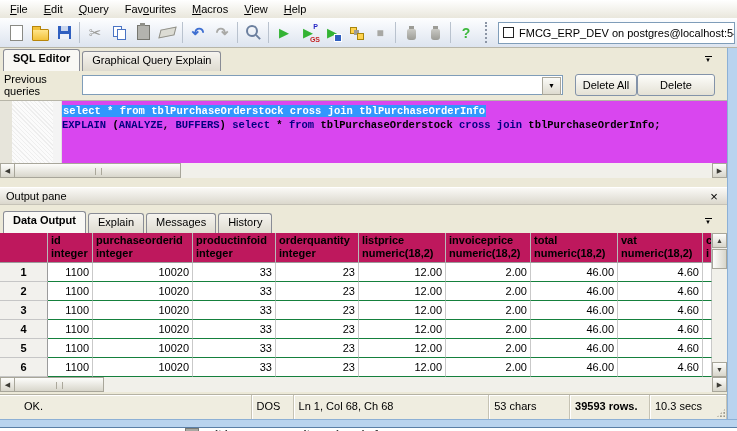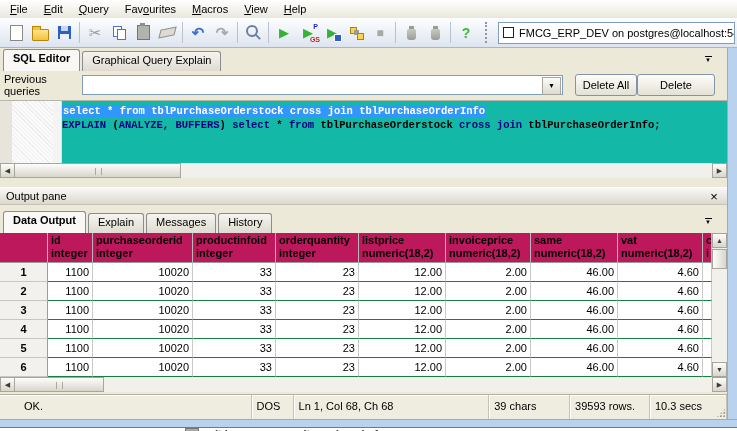--- a/index.html
+++ b/index.html
@@ -64,21 +64,21 @@
   .pq-label{width:78px;flex:none;}
   .pq-combo{flex:1;height:20px;background:#fff;border:1px solid #7F9DB9;position:relative;box-sizing:border-box;margin-right:12px;}
   .pq-drop{position:absolute;right:1px;top:1px;width:17px;height:16px;background:linear-gradient(#FBFBF8,#DEDBD0);
     border:1px solid #A8A69A;text-align:center;font-size:7px;line-height:15px;}
   .btn{height:22px;border:1px solid #8393A9;border-radius:3px;background:linear-gradient(#FDFDFA,#E4E1D5);
     text-align:center;line-height:20px;flex:none;box-sizing:border-box;cursor:default;}
   .btn-delete{width:78px;margin-right:8px;}
   .btn-delete-all{width:62px;}
 
   
-  .editor{position:absolute;left:0;top:100px;width:727px;height:63px;background:#14b8a6;border-top:1px solid #B7B5A8;box-sizing:border-box;}
+  .editor{position:absolute;left:0;top:100px;width:727px;height:63px;background:#d946ef;border-top:1px solid #B7B5A8;box-sizing:border-box;}
   .ed-m0{position:absolute;left:0;top:0;bottom:0;width:12px;background:#E7E5DB;}
   .ed-m1{position:absolute;left:12px;top:0;bottom:0;width:41px;
     background:repeating-linear-gradient(45deg,#fbfbfb 0 2px,#eeeeee 2px 3px);}
   .ed-m2{position:absolute;left:53px;top:0;bottom:0;width:8px;background:#F4F4F4;border-right:1px solid #E2E2E2;}
   .ed-text{position:absolute;left:62px;top:3px;font-family:"Liberation Mono",monospace;font-size:10.5px;
     line-height:14px;font-weight:bold;white-space:pre;}
   .ed-line .sel{background:#3297FD;color:#fff;padding:0 1px;}
   .ed-line .kw{color:#000080;}
   .ed-line .pl{color:#000;}
 
@@ -282,21 +282,21 @@
       </div>
       <div class="g-hcell" style="width: 87px;">
         <div class="g-hname">listprice</div>
         <div class="g-htype">numeric(18,2)</div>
       </div>
       <div class="g-hcell" style="width: 85px;">
         <div class="g-hname">invoiceprice</div>
         <div class="g-htype">numeric(18,2)</div>
       </div>
       <div class="g-hcell" style="width: 87px;">
-        <div class="g-hname">same</div>
+        <div class="g-hname">total</div>
         <div class="g-htype">numeric(18,2)</div>
       </div>
       <div class="g-hcell" style="width: 85px;">
         <div class="g-hname">vat</div>
         <div class="g-htype">numeric(18,2)</div>
       </div>
       <div class="g-hcell" style="width: 9px;">
         <div class="g-hname">c</div>
         <div class="g-htype">i</div>
       </div>
@@ -382,22 +382,22 @@
 <div class="sb" id="gridHScroll">
     <span class="sb-btn sb-left">◀</span>
     <span class="sb-btn sb-right">▶</span>
     <span class="sb-thumb" style="left: 14px; width: 90px;"></span>
   </div>
 
 <div class="statusbar" id="statusbar">
     <div class="st-cell" style="width: 239px; margin-left: 19px;">OK.</div>
     <div class="st-cell" style="width: 43px;">DOS</div>
     <div class="st-cell" style="width: 201px;">Ln 1, Col 68, Ch 68</div>
-    <div class="st-cell" style="width: 83px;">39 chars</div>
-    <div class="st-cell" style="width: 82px;">39593 rows.</div>
+    <div class="st-cell" style="width: 83px;">53 chars</div>
+    <div class="st-cell" style="width: 82px; font-weight: bold;">39593 rows.</div>
     <div class="st-cell" style="width: 79px;">10.3 secs</div>
     <span class="sb-grip"></span>
   </div>
 
 <div class="frame-right"></div>
 <div class="frame-bottom"></div>
 <div class="sliver">
   <span class="sliver-box"></span>
   <span class="sliver-text">It is same query. It needs only 1 ms</span>
 </div>

